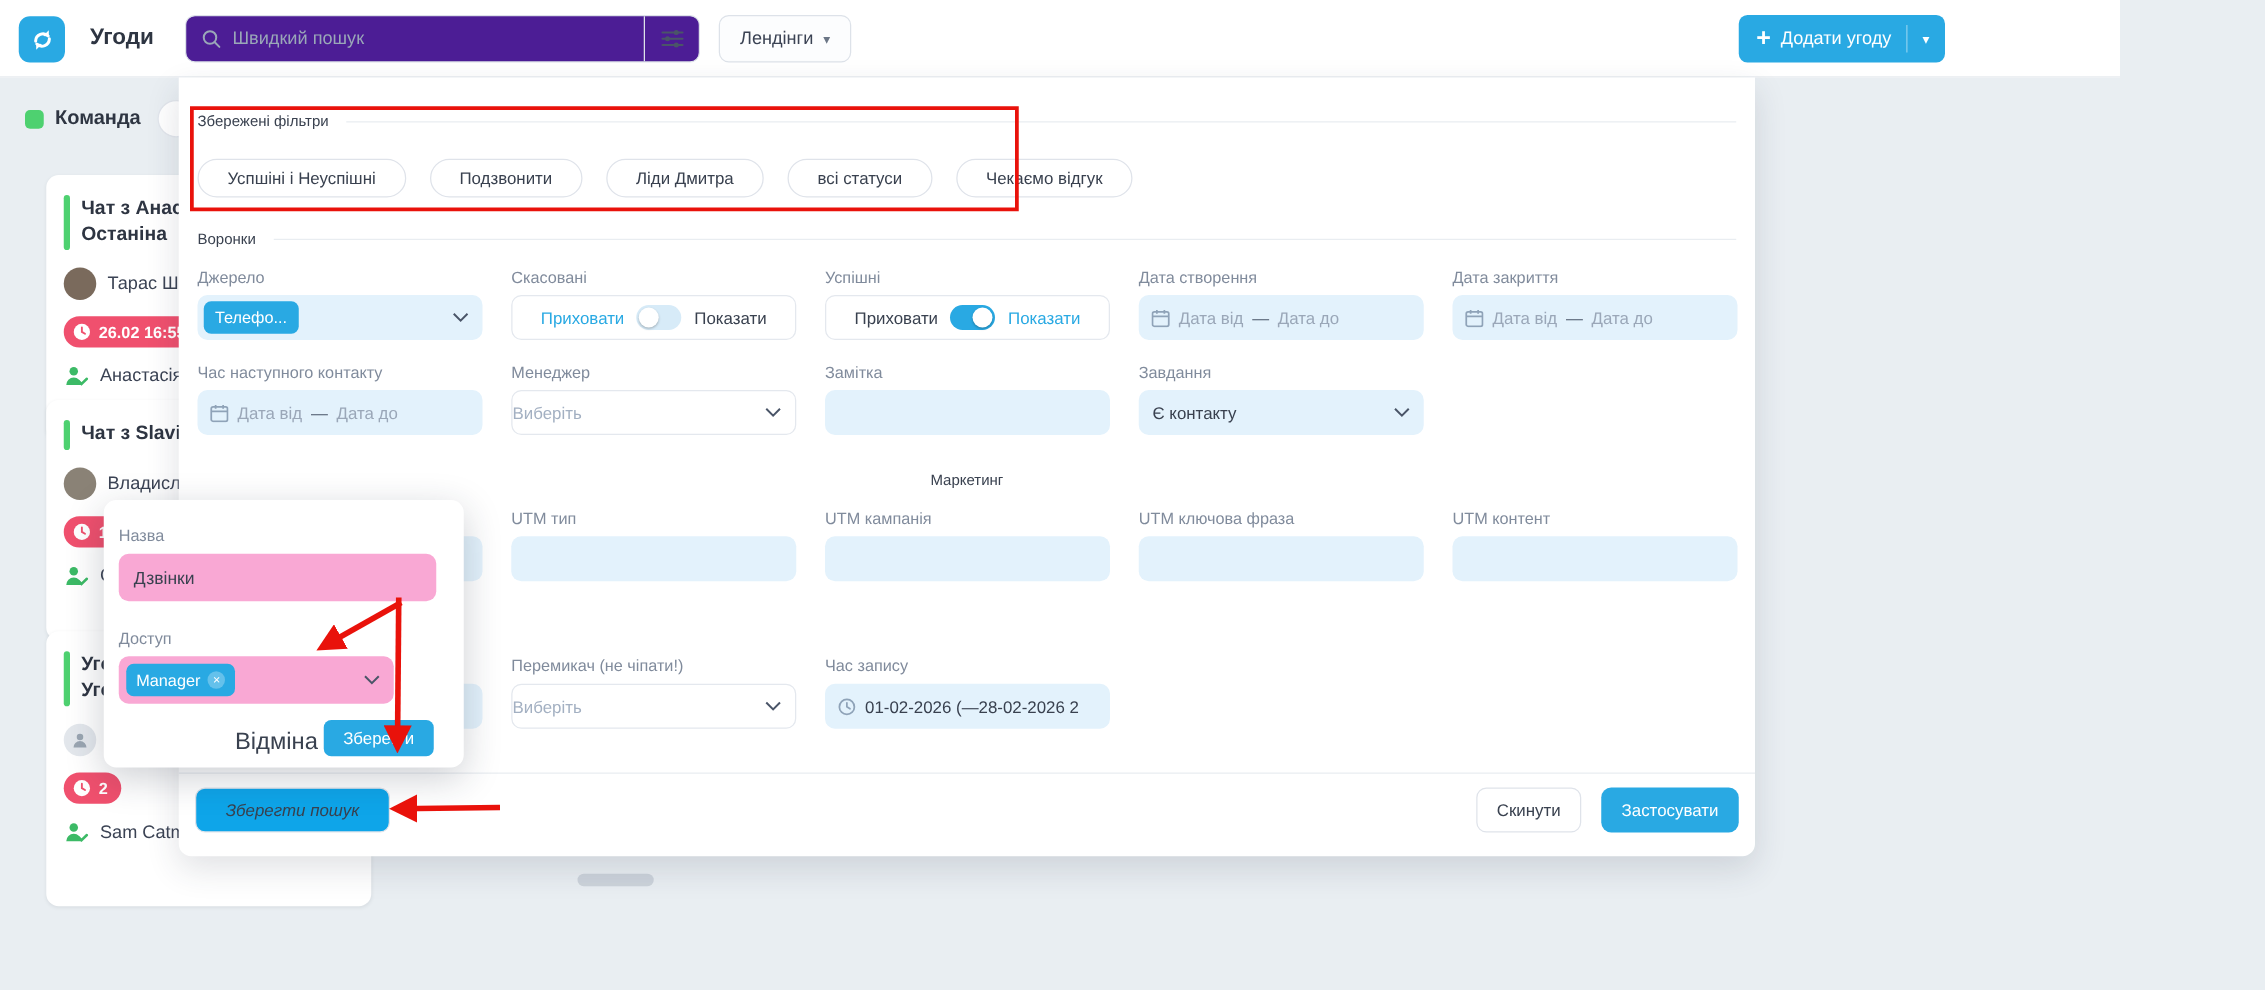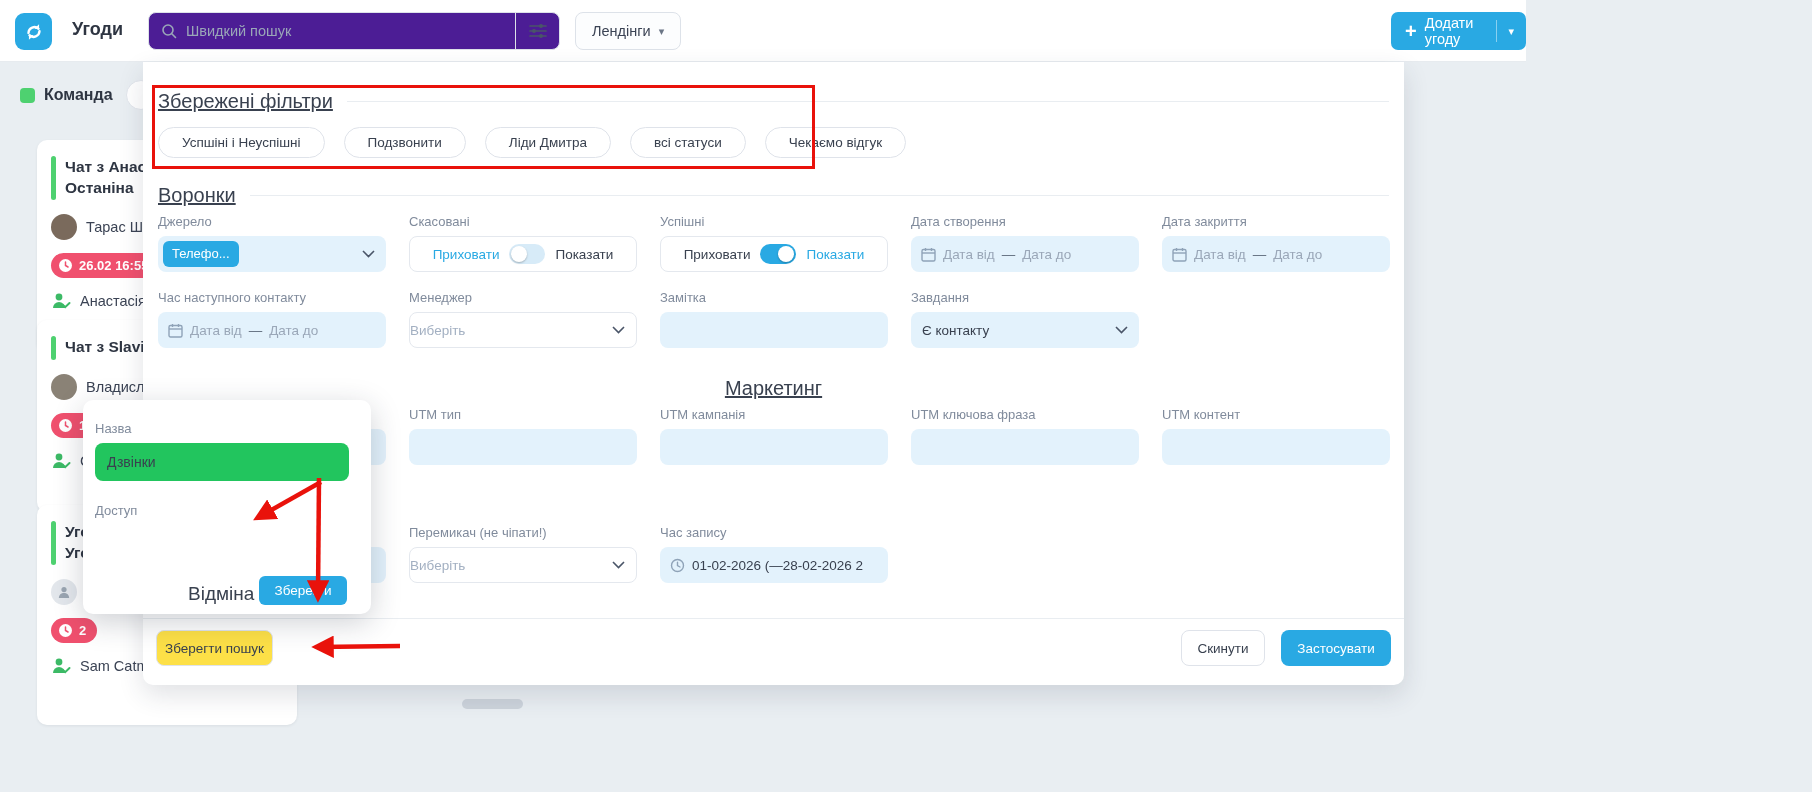--- a/index.html
+++ b/index.html
@@ -1,21 +1,21 @@
 <!DOCTYPE html>
 <html><head>
 <meta charset="utf-8">
 <style>
   * { margin:0; padding:0; box-sizing:border-box; }
   html,body { width:1812px; height:792px; }
   body { font-family:"Liberation Sans","DejaVu Sans",sans-serif; background:#e9eef2; color:#3b4354; }
   .screen { position:relative; width:1812px; height:792px; overflow:hidden; }
 
   
-  .header { position:absolute; left:0; top:0; width:1526px; height:62px; background:#fff; border-bottom:1px solid #e7ebef; z-index:5; }
+  .header { position:absolute; left:0; top:0; width:1696px; height:62px; background:#fff; border-bottom:1px solid #e7ebef; z-index:5; }
   .logo { position:absolute; left:15px; top:13px; width:37px; height:37px; background:#29a9e3; border-radius:9px; display:flex; align-items:center; justify-content:center; }
   .app-title { position:absolute; left:72px; top:19px; font-size:18px; font-weight:bold; color:#2e3542; }
   .searchbox { position:absolute; left:148px; top:12px; width:412px; height:38px; background:#4c1d95; border:1px solid #dde2e9; border-radius:8px; display:flex; align-items:center; }
   .searchbox .sinput { flex:1; display:flex; align-items:center; gap:9px; padding:0 12px; }
   .searchbox .placeholder { color:#9aa7b8; font-size:14.5px; }
   .searchbox .sliders { width:44px; height:100%; border-left:1px solid #dde2e9; display:flex; align-items:center; justify-content:center; cursor:pointer; }
   .funnel-btn { position:absolute; left:575px; top:12px; height:38px; padding:0 16px; background:#fcfdfe; border:1px solid #dde2e9; border-radius:8px; display:flex; align-items:center; gap:8px; font-size:14.5px; color:#3b4354; cursor:pointer; }
   .caret { font-size:11px; color:#6b7686; }
   .add-deal { position:absolute; left:1391px; top:12px; height:38px; background:#29a9e3; border-radius:7px; display:flex; align-items:center; color:#fff; font-size:14.5px; cursor:pointer; }
   .add-deal .plus { font-size:20px; font-weight:bold; padding:0 8px 0 14px; }
@@ -34,21 +34,21 @@
   .card .greenbar { width:5px; border-radius:3px; background:#4ed170; flex:none; }
   .card .title { font-size:15.5px; font-weight:bold; color:#2e3542; line-height:21px; white-space:nowrap; }
   .crow { display:flex; align-items:center; gap:9px; margin-top:14px; white-space:nowrap; font-size:14.5px; color:#3b4354; }
   .avatar { width:26px; height:26px; border-radius:50%; flex:none; }
   .badge { display:inline-flex; align-items:center; gap:6px; margin-top:13px; height:25px; border-radius:13px; background:#f0506e; color:#fff; font-size:13px; font-weight:bold; padding:0 11px 0 7px; white-space:nowrap; }
 
   
   .panel { position:absolute; left:143px; top:62px; width:1261px; height:623px; background:#fff; border-radius:0 0 10px 10px; box-shadow:0 10px 26px rgba(40,50,70,.14); z-index:10; }
   .redbox { position:absolute; left:9px; top:23px; width:663px; height:84px; border:3px solid #e9120b; z-index:25; pointer-events:none; }
   .section { position:absolute; left:15px; right:15px; display:flex; align-items:center; gap:14px; }
-  .section .stitle { font-size:20px; color:#39414f; white-space:nowrap;text-decoration:underline; }
+  .section .stitle { font-size:12px; color:#39414f; white-space:nowrap; }
   .section .line { flex:1; height:1px; background:#e9edf1; }
   .chips { position:absolute; left:15px; top:65px; display:flex; gap:19px; }
   .chip { height:31px; line-height:29px; padding:0 23px; border:1px solid #dfe3ea; border-radius:16px; font-size:13.5px; color:#39414f; background:#fff; cursor:pointer; white-space:nowrap; }
   .flabel { position:absolute; font-size:13px; color:#808b9c; white-space:nowrap; }
   .field { position:absolute; height:36px; width:228px; border-radius:8px; display:flex; align-items:center; font-size:13.5px; }
   .field.blue { background:#e3f2fc; }
   .field.white { background:#fff; border:1px solid #e4e8ee; }
   .c0 { left:15px; } .c1 { left:266px; } .c2 { left:517px; } .c3 { left:768px; } .c4 { left:1019px; }
   .r1l { top:152px; } .r1f { top:174px; }
   .r2l { top:228px; } .r2f { top:250px; }
@@ -62,28 +62,28 @@
   .tgl { width:36px; height:20px; border-radius:10px; position:relative; flex:none; cursor:pointer; }
   .tgl .knob { position:absolute; top:2px; width:16px; height:16px; border-radius:50%; background:#fff; box-shadow:0 1px 2px rgba(0,0,0,.25); }
   .tgl.off { background:#d7ebf8; } .tgl.off .knob { left:2px; }
   .tgl.on { background:#29a9e3; } .tgl.on .knob { right:2px; }
   .t-blue { color:#29a9e3; } .t-dark { color:#39414f; }
   .sel-ph { color:#a3b0c2; }
   .sel-val { color:#39414f; margin-left:11px; }
   .timefield { gap:7px; padding-left:10px; color:#39414f; overflow:hidden; white-space:nowrap; }
   .pdivider { position:absolute; left:0; top:556px; width:1261px; height:1px; background:#e9edf1; }
   .btn { display:flex; align-items:center; justify-content:center; border-radius:8px; font-size:13.5px; cursor:pointer; }
-  .save-search { position:absolute; left:13px; top:568px; width:117px; height:36px; background:#fde047; border:1px solid #dfe3ea; color:#39414f; }
+  .save-search { position:absolute; left:13px; top:568px; width:156px; height:36px; background:#0ea5e9; border:1px solid #dfe3ea; color:#39414f;font-style:italic; }
   .reset { position:absolute; left:1038px; top:568px; width:84px; height:36px; background:#fff; border:1px solid #dfe3ea; color:#39414f; }
   .apply { position:absolute; left:1138px; top:568px; width:110px; height:36px; background:#29a9e3; color:#fff; }
 
   
   .popup { position:absolute; left:83px; top:400px; width:288px; height:214px; background:#fff; border-radius:10px; box-shadow:0 8px 30px rgba(30,40,60,.22); z-index:50; }
   .popup .plabel { position:absolute; left:12px; font-size:13px; color:#808b9c; }
-  .popup .pfield { position:absolute; left:12px; width:254px; height:38px; background:#22c55e; border-radius:8px; display:flex; align-items:center; font-size:14px; color:#39414f; }
+  .popup .pfield { position:absolute; left:12px; width:254px; height:38px; background:#f9a8d4; border-radius:8px; display:flex; align-items:center; font-size:14px; color:#39414f; }
   .popup .pfield .val { margin-left:12px; }
   .popup .access { width:220px; }
   .popup .ptag { background:#29a9e3; color:#fff; border-radius:6px; height:26px; display:flex; align-items:center; gap:6px; padding:0 8px; font-size:13px; margin-left:6px; }
   .popup .ptag .x { display:inline-flex; width:14px; height:14px; border-radius:50%; background:rgba(255,255,255,.28); align-items:center; justify-content:center; font-size:10px; cursor:pointer; }
   .popup .cancel { position:absolute; left:105px; top:183px; font-size:19px; color:#39414f; cursor:pointer; }
   .popup .psave { position:absolute; left:176px; top:176px; width:88px; height:29px; background:#29a9e3; color:#fff; border-radius:6px; display:flex; align-items:center; justify-content:center; font-size:13.5px; cursor:pointer; }
 
   
   .annot { position:absolute; left:0; top:0; width:1812px; height:792px; z-index:60; pointer-events:none; }
   .hscroll { position:absolute; left:462px; top:699px; width:61px; height:10px; border-radius:5px; background:#ccd3db; z-index:3; }
@@ -382,20 +382,29 @@
         <span>Застосувати</span>
       </div>
   </div>
 
   <div class="popup">
     <div class="plabel" style="top:21px;">Назва</div>
     <div class="pfield" style="top:43px;">
       <span class="val">Дзвінки</span>
     </div>
     <div class="plabel" style="top:103px;">Доступ</div>
+    <div class="pfield access" style="top:125px;">
+      <span class="ptag">
+        <span>Manager</span>
+        <span class="x">×</span>
+      </span>
+      <svg class="chev" width="13" height="8" viewBox="0 0 13 8">
+          <polyline points="1,1 6.5,6.5 12,1" fill="none" stroke="#4a5568" stroke-width="1.6"></polyline>
+        </svg>
+    </div>
     <div class="cancel">Відміна</div>
     <div class="psave">
         <span>Зберегти</span>
       </div>
   </div>
 
   <svg class="annot">
     <defs>
       <marker id="ah" markerWidth="5" markerHeight="5" refX="3.5" refY="2.5" orient="auto">
         <path d="M0,0 L5,2.5 L0,5 Z" fill="#e9120b"></path>

